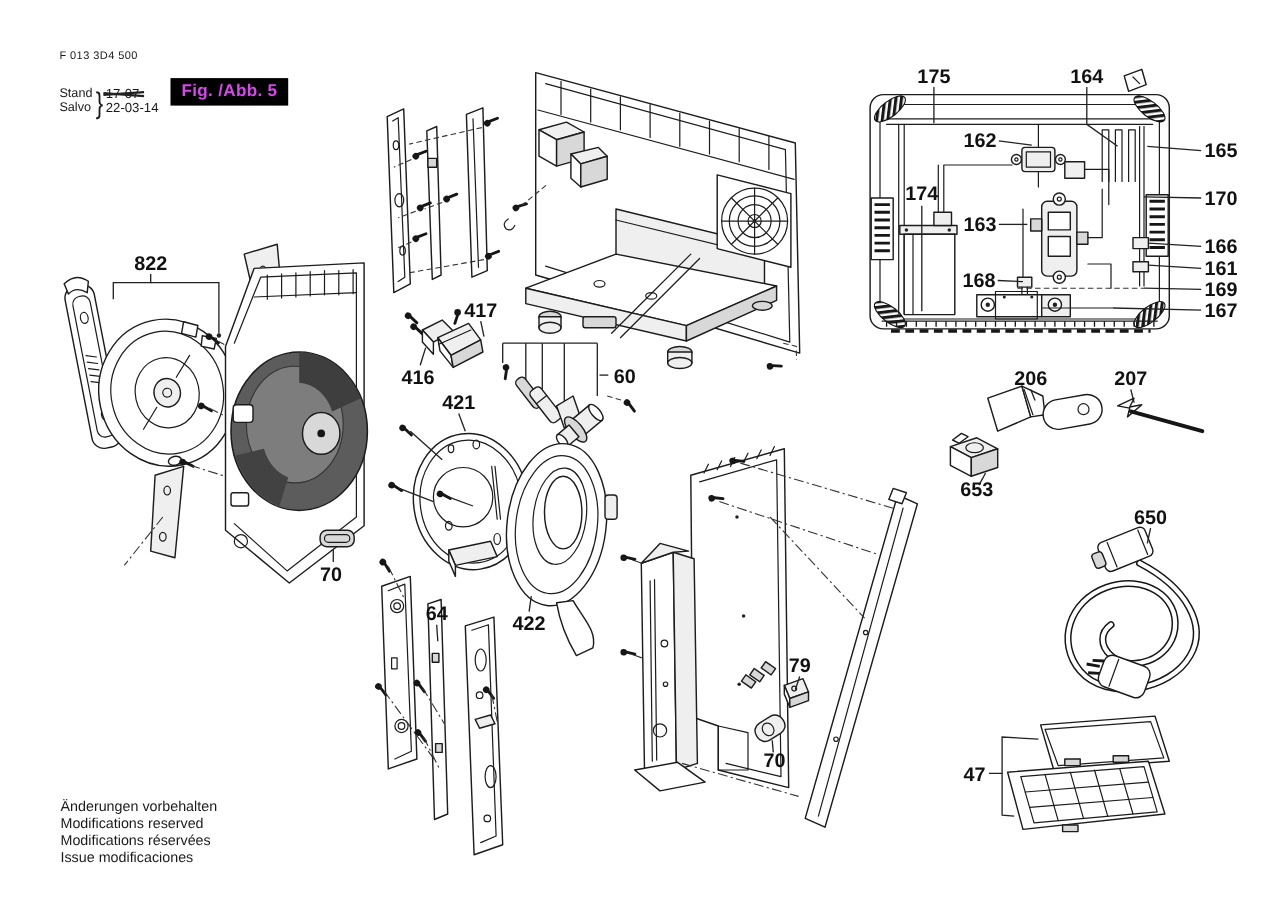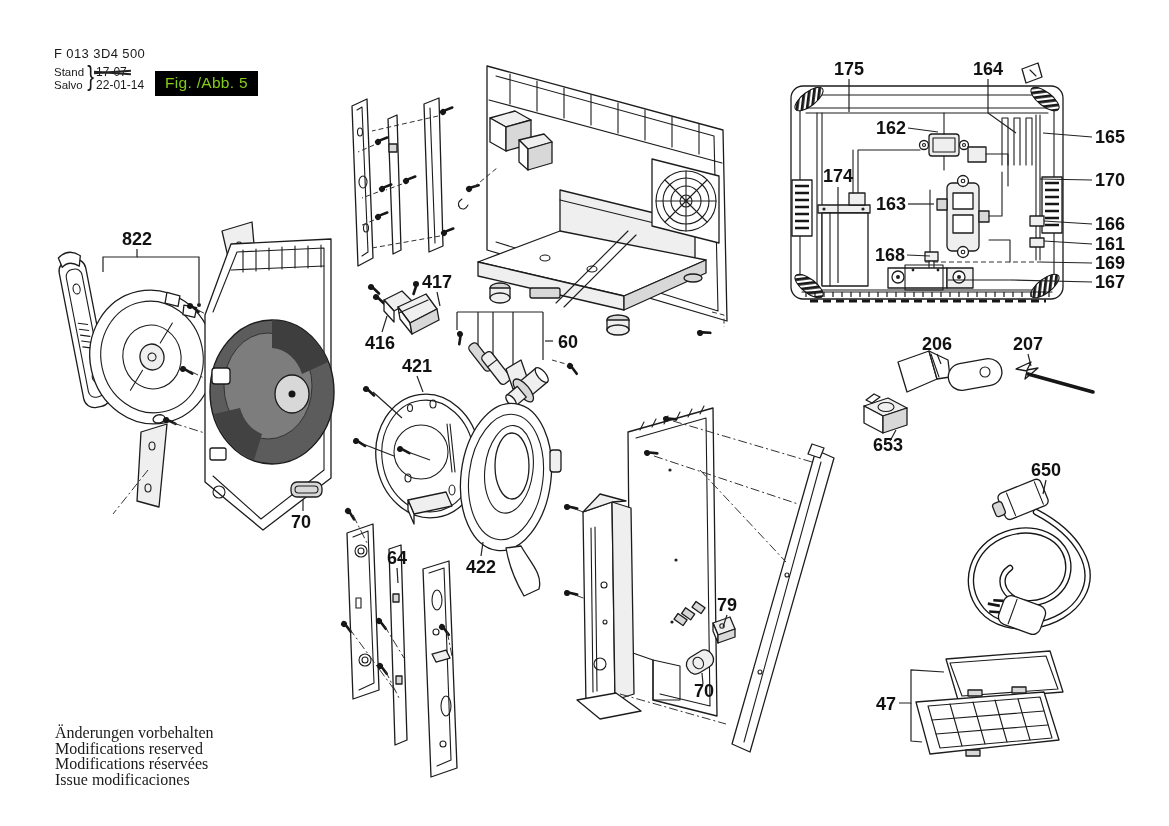--- a/index.html
+++ b/index.html
@@ -1,29 +1,29 @@
 <!DOCTYPE html>
 <html><head>
 <meta charset="utf-8">
 <style>
   html,body{margin:0;padding:0;}
   body{width:1169px;height:826px;background:#fff;position:relative;overflow:hidden;
        font-family:"Liberation Sans",sans-serif;color:#1a1a1a;}
   .hdr{position:absolute;left:54px;top:46px;}
-  .part-code{font-size:13px;letter-spacing:.4px;text-align:right;}
-  .stand-issue{display:flex;align-items:flex-end;margin-top:0;}
+  .part-code{font-size:10px;letter-spacing:.4px;}
+  .stand-issue{display:flex;align-items:flex-start;margin-top:22px;}
   .si-words{font-size:11.5px;line-height:13px;}
   .si-brace{font-size:27px;font-weight:400;margin:0 1px 0 2px;transform:scaleX(.75);}
   .si-dates{font-size:12px;line-height:13px;}
   .old-date{position:relative;display:inline-block;}
   .old-date::before{content:"";position:absolute;left:-2px;right:-4px;top:5px;height:2px;background:#222;transform:rotate(-4deg);}
   .old-date::after{content:"";position:absolute;left:-2px;right:-4px;top:6px;height:1.5px;background:#222;transform:rotate(4deg);}
-  .figbox{position:absolute;left:155px;top:71px;background:#000;color:#84cc16;
-          font-weight:normal;font-size:15.5px;padding:3px 10px 4px 10px;letter-spacing:.3px;}
-  .ftr{position:absolute;left:55px;top:725px;font-size:16px;line-height:15.5px;font-family:Liberation Serif, serif;}
+  .figbox{position:absolute;left:155px;top:71px;background:#000;color:#d946ef;
+          font-weight:bold;font-size:15.5px;padding:3px 10px 4px 10px;letter-spacing:.3px;}
+  .ftr{position:absolute;left:55px;top:725px;font-size:13px;line-height:15.5px;}
   svg{position:absolute;left:0;top:0;}
   .pl{font-family:"Liberation Sans",sans-serif;font-weight:700;font-size:18px;fill:#111;}
   .s{stroke:#1c1c1c;stroke-width:1.3;fill:#fff;stroke-linejoin:round;stroke-linecap:round;}
   .sn{stroke:#1c1c1c;stroke-width:1.1;fill:none;stroke-linejoin:round;stroke-linecap:round;}
   .ld{stroke:#222;stroke-width:1.2;fill:none;}
   .dash{stroke:#333;stroke-width:1;fill:none;stroke-dasharray:5 3;}
   .dd{stroke:#333;stroke-width:1;fill:none;stroke-dasharray:9 3 2 3;}
   .g1{fill:#efefef;} .g2{fill:#d8d8d8;}
 </style>
 </head>
@@ -32,21 +32,21 @@
 <div class="hdr">
   <div class="part-code">F 013 3D4 500</div>
   <div class="stand-issue">
     <div class="si-words">
       <div>Stand</div>
       <div>Salvo</div>
     </div>
     <div class="si-brace">}</div>
     <div class="si-dates">
       <div class="old-date">17-07</div>
-      <div>22-01-14</div>
+      <div>22-03-14</div>
     </div>
   </div>
 </div>
 <div class="figbox">Fig. /Abb. 5</div>
 
 <div class="ftr">
   <div>Änderungen vorbehalten</div>
   <div>Modifications reserved</div>
   <div>Modifications réservées</div>
   <div>Issue modificaciones</div>

